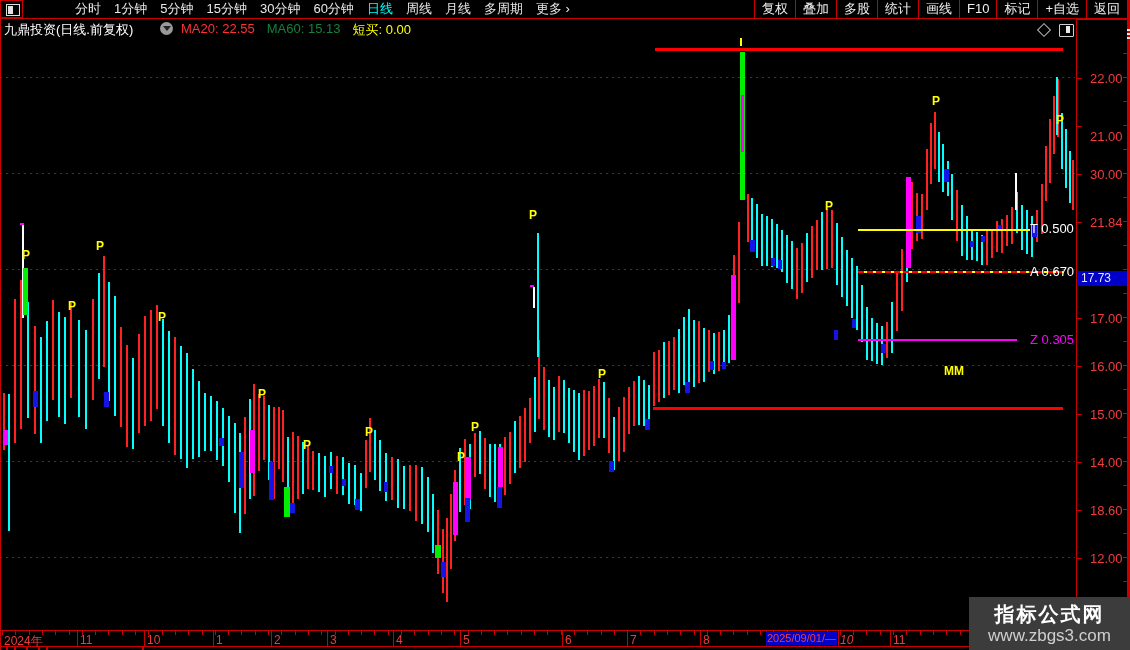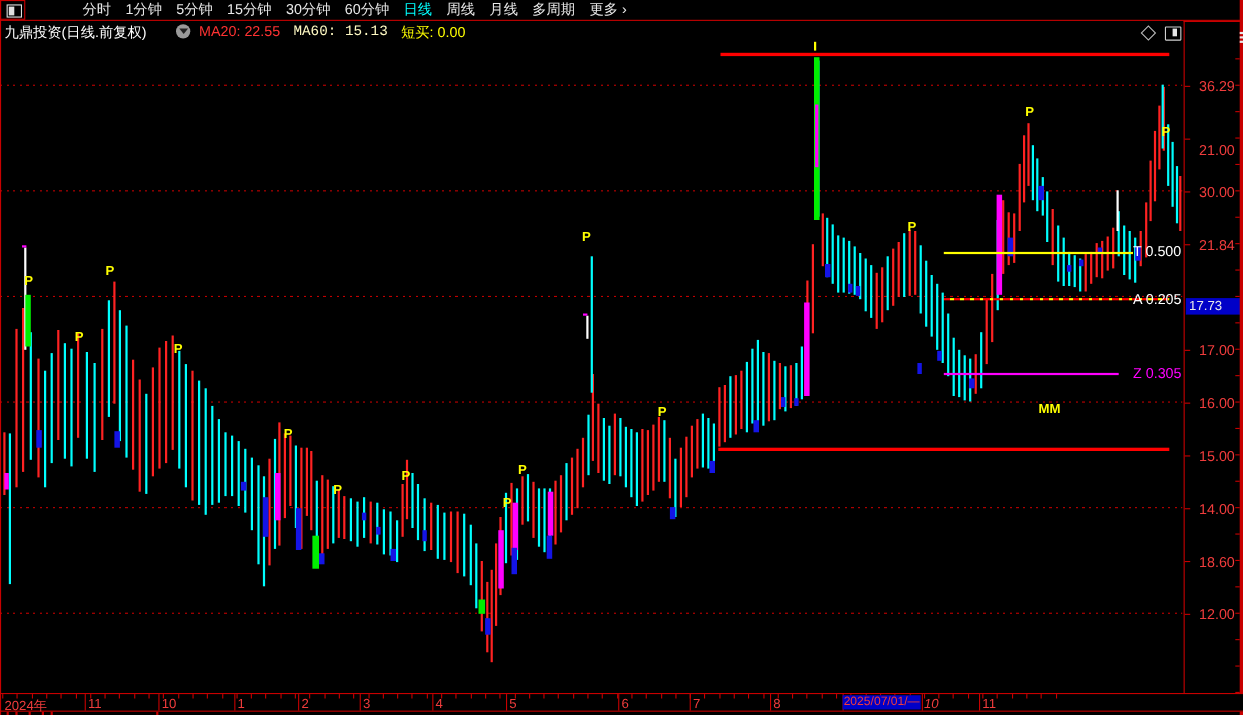--- a/index.html
+++ b/index.html
@@ -74,28 +74,39 @@
         <div class="mi">5分钟</div>
         <div class="mi">15分钟</div>
         <div class="mi">30分钟</div>
         <div class="mi">60分钟</div>
         <div class="mi active">日线</div>
         <div class="mi">周线</div>
         <div class="mi">月线</div>
         <div class="mi">多周期</div>
         <div class="mi">更多 ›</div>
       </div>
+    <div id="menu-right" class="abs">
+        <div class="mi">复权</div>
+        <div class="mi">叠加</div>
+        <div class="mi">多股</div>
+        <div class="mi">统计</div>
+        <div class="mi">画线</div>
+        <div class="mi">F10</div>
+        <div class="mi">标记</div>
+        <div class="mi">+自选</div>
+        <div class="mi">返回</div>
+      </div>
   </div>
 
   <div id="titlerow" class="abs">
     <span id="symbol-title">九鼎投资(日线.前复权)</span>
     <span id="chev-circle"></span>
     <span id="indicators">
         <span style="color: rgb(255, 50, 50);">MA20: 22.55</span>
-        <span style="color: #fef9c3; font-family: Liberation Mono, monospace;">MA60: 15.13</span>
+        <span style="color: #15803d;">MA60: 15.13</span>
         <span style="color: rgb(255, 255, 0);">短买: 0.00</span>
       </span>
   </div>
   <span id="diamond-icon" class="abs"></span>
   <span id="pane-icon" class="abs">
       <i></i>
     </span>
 
   <div id="plot" class="abs">
       <div class="grid" style="top: 40px;"></div>
@@ -360,42 +371,42 @@
       <div class="bar" style="left: 998px; top: 188px; width: 4px; height: 6px; background: rgb(20, 20, 230);"></div>
       <div class="bar" style="left: 1032px; top: 187px; width: 5px; height: 13px; background: rgb(20, 20, 230);"></div>
       <div class="bar" style="left: 20px; top: 186px; width: 4px; height: 2px; background: rgb(255, 0, 255);"></div>
       <div class="bar" style="left: 530px; top: 248px; width: 4px; height: 2px; background: rgb(255, 0, 255);"></div>
       <div class="bar" style="left: 740px; top: 1px; width: 2px; height: 8px; background: rgb(255, 255, 0);"></div>
       <div class="tl" style="left: 655px; top: 11px; width: 408px;"></div>
       <div class="tl" style="left: 653px; top: 370px; width: 410px;"></div>
       <div class="bar" style="left: 858px; top: 192px; width: 172px; height: 2px; background: rgb(255, 255, 0);"></div>
       <div class="fiblab" style="left: 1030px; top: 184px; color: rgb(255, 255, 255);">T 0.500</div>
       <div class="bar" style="left: 858px; top: 234px; width: 205px; height: 2px; background: repeating-linear-gradient(90deg, rgb(255, 0, 0) 0px, rgb(255, 0, 0) 6px, rgb(255, 255, 0) 6px, rgb(255, 255, 0) 9px);"></div>
-      <div class="fiblab" style="left: 1030px; top: 227px; color: rgb(255, 255, 255);">A 0.205</div>
+      <div class="fiblab" style="left: 1030px; top: 227px; color: rgb(255, 255, 255);">A 0.670</div>
       <div class="bar" style="left: 858px; top: 302px; width: 159px; height: 2px; background: rgb(255, 0, 255);"></div>
       <div class="fiblab" style="left: 1030px; top: 295px; color: rgb(255, 0, 255);">Z 0.305</div>
       <div class="anno" style="left: 944px; top: 327px; color: rgb(255, 255, 0);">MM</div>
       <div class="plabel" style="left: 22px; top: 211px;">P</div>
       <div class="plabel" style="left: 96px; top: 202px;">P</div>
       <div class="plabel" style="left: 68px; top: 262px;">P</div>
       <div class="plabel" style="left: 158px; top: 273px;">P</div>
       <div class="plabel" style="left: 258px; top: 350px;">P</div>
       <div class="plabel" style="left: 303px; top: 401px;">P</div>
       <div class="plabel" style="left: 365px; top: 388px;">P</div>
       <div class="plabel" style="left: 457px; top: 413px;">P</div>
       <div class="plabel" style="left: 471px; top: 383px;">P</div>
       <div class="plabel" style="left: 529px; top: 171px;">P</div>
       <div class="plabel" style="left: 598px; top: 330px;">P</div>
       <div class="plabel" style="left: 825px; top: 162px;">P</div>
       <div class="plabel" style="left: 932px; top: 57px;">P</div>
       <div class="plabel" style="left: 1056px; top: 76px;">P</div>
     </div>
 
   <div id="yaxis" class="abs">
-      <div class="ylab" style="top: 51px;">36.29</div>
+      <div class="ylab" style="top: 51px;">22.00</div>
       <div class="ytick" style="top: 58px;"></div>
       <div class="ylab" style="top: 109px;">21.00</div>
       <div class="ytick" style="top: 106px;"></div>
       <div class="ylab" style="top: 147px;">30.00</div>
       <div class="ytick" style="top: 154px;"></div>
       <div class="ylab" style="top: 195px;">21.84</div>
       <div class="ytick" style="top: 202px;"></div>
       <div class="ylab" style="top: 291px;">17.00</div>
       <div class="ytick" style="top: 298px;"></div>
       <div class="ylab" style="top: 339px;">16.00</div>
@@ -534,26 +545,30 @@
       <div class="xlab" style="left: 216px;">1</div>
       <div class="xlab" style="left: 274px;">2</div>
       <div class="xlab" style="left: 330px;">3</div>
       <div class="xlab" style="left: 396px;">4</div>
       <div class="xlab" style="left: 463px;">5</div>
       <div class="xlab" style="left: 565px;">6</div>
       <div class="xlab" style="left: 630px;">7</div>
       <div class="xlab" style="left: 703px;">8</div>
       <div class="xlab" style="left: 840px; font-style: italic;">10</div>
       <div class="xlab" style="left: 893px;">11</div>
-      <div id="datebadge" style="left: 766px; width: 71px;">2025/07/01/—</div>
+      <div id="datebadge" style="left: 766px; width: 71px;">2025/09/01/—</div>
     </div>
   <div id="bottomstrip" class="abs">
       <div class="frag" style="left: 6px;"></div>
       <div class="frag" style="left: 14px;"></div>
       <div class="frag" style="left: 26px;"></div>
       <div class="frag" style="left: 38px;"></div>
       <div class="frag" style="left: 46px;"></div>
       <div class="frag" style="left: 142px;"></div>
     </div>
 
+  <div id="watermark" class="abs">
+    <div id="wm1">指标公式网</div>
+    <div id="wm2">www.zbgs3.com</div>
+  </div>
 
   <div id="leftborder" class="abs"></div>
 </div>
 
 </body></html>

